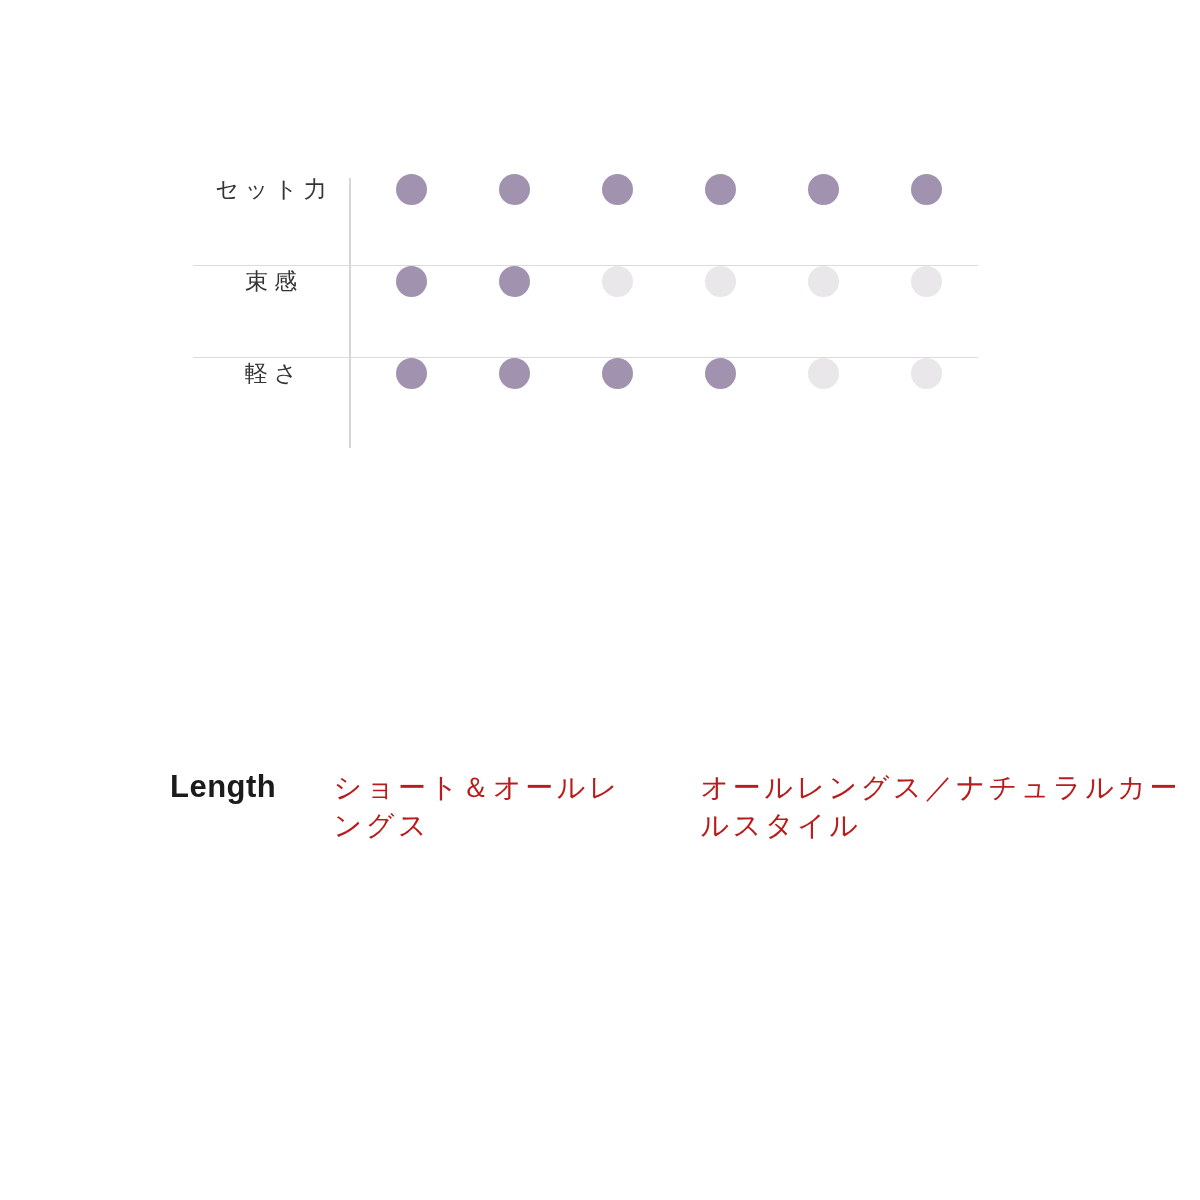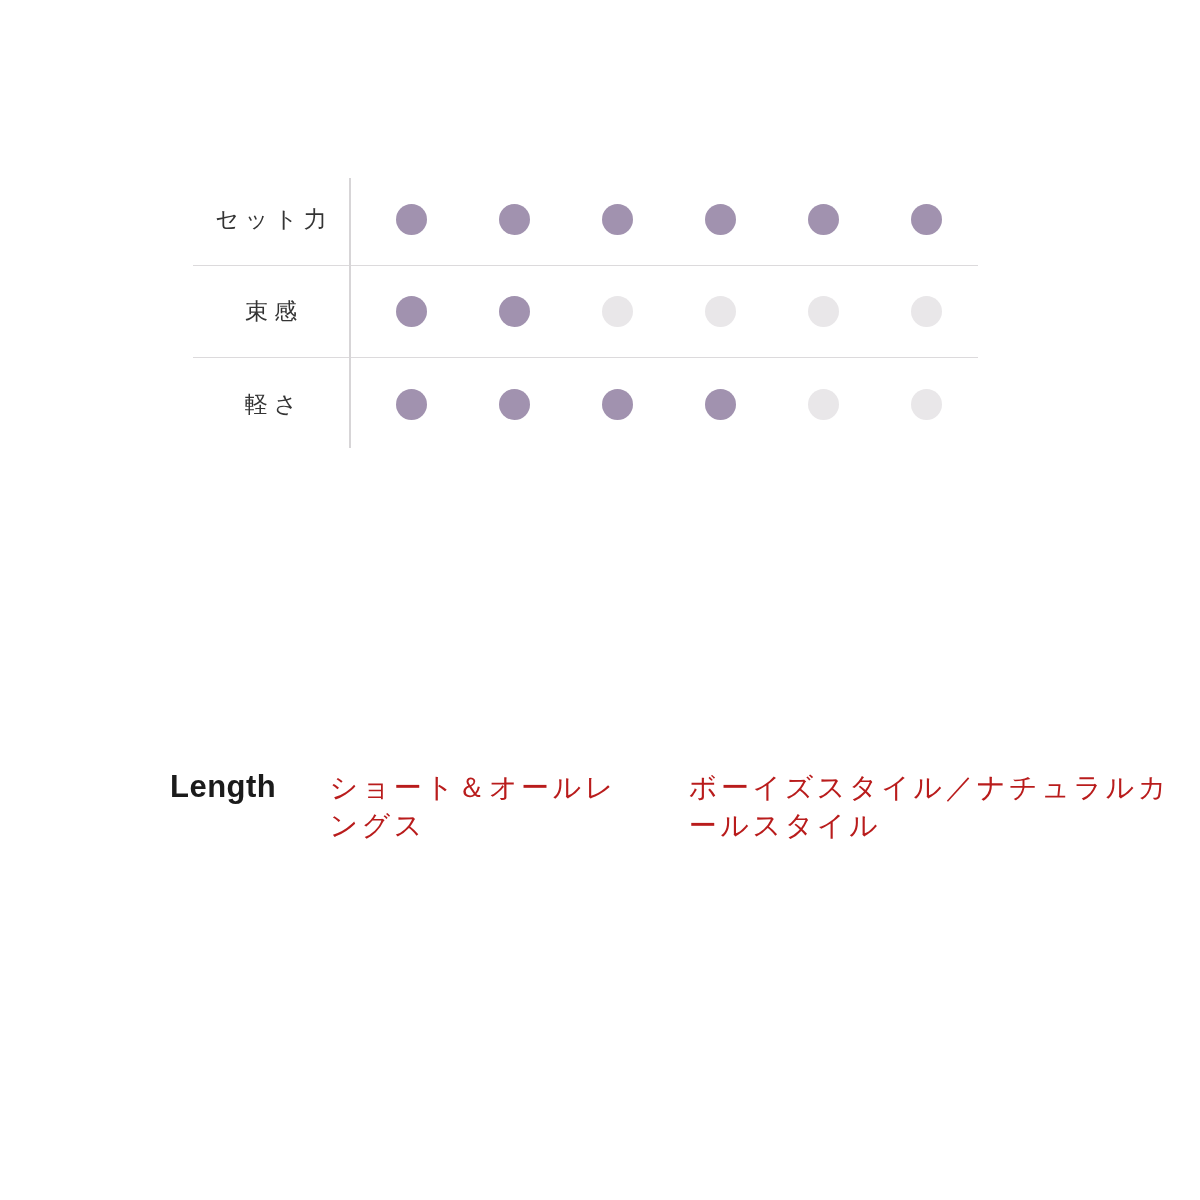--- a/index.html
+++ b/index.html
@@ -18,21 +18,21 @@
     width: 785px;
   }
   .vline {
     position: absolute;
     left: 156px; top: 4px; bottom: 2px;
     width: 2px;
     background: #d7d5d7;
   }
   .chart-row {
     display: flex;
-    align-items: center;
+    align-items: flex-start;
     height: 92px;
     border-bottom: 1px solid #dcdadc;
   }
   .chart-row:last-child { border-bottom: none; }
   .row-label {
     width: 156px;
     text-align: center;
     font-family: "DejaVu Serif", "Liberation Serif", serif;
     font-size: 23px;
     letter-spacing: 6px;
@@ -118,15 +118,15 @@
       </div>
     </div>
 </div>
 
 <div class="info">
   <div class="info-row">
     <div class="info-label">Length</div>
     <div class="info-value">ショート＆オールレングス</div>
   </div>
   <div class="info-row">
-    <div class="info-value">ボーイズスタイル／ナチュラルカールスタイル</div>
+    <div class="info-value">オールレングス／ナチュラルカールスタイル</div>
   </div>
 </div>
 
 </body></html>

